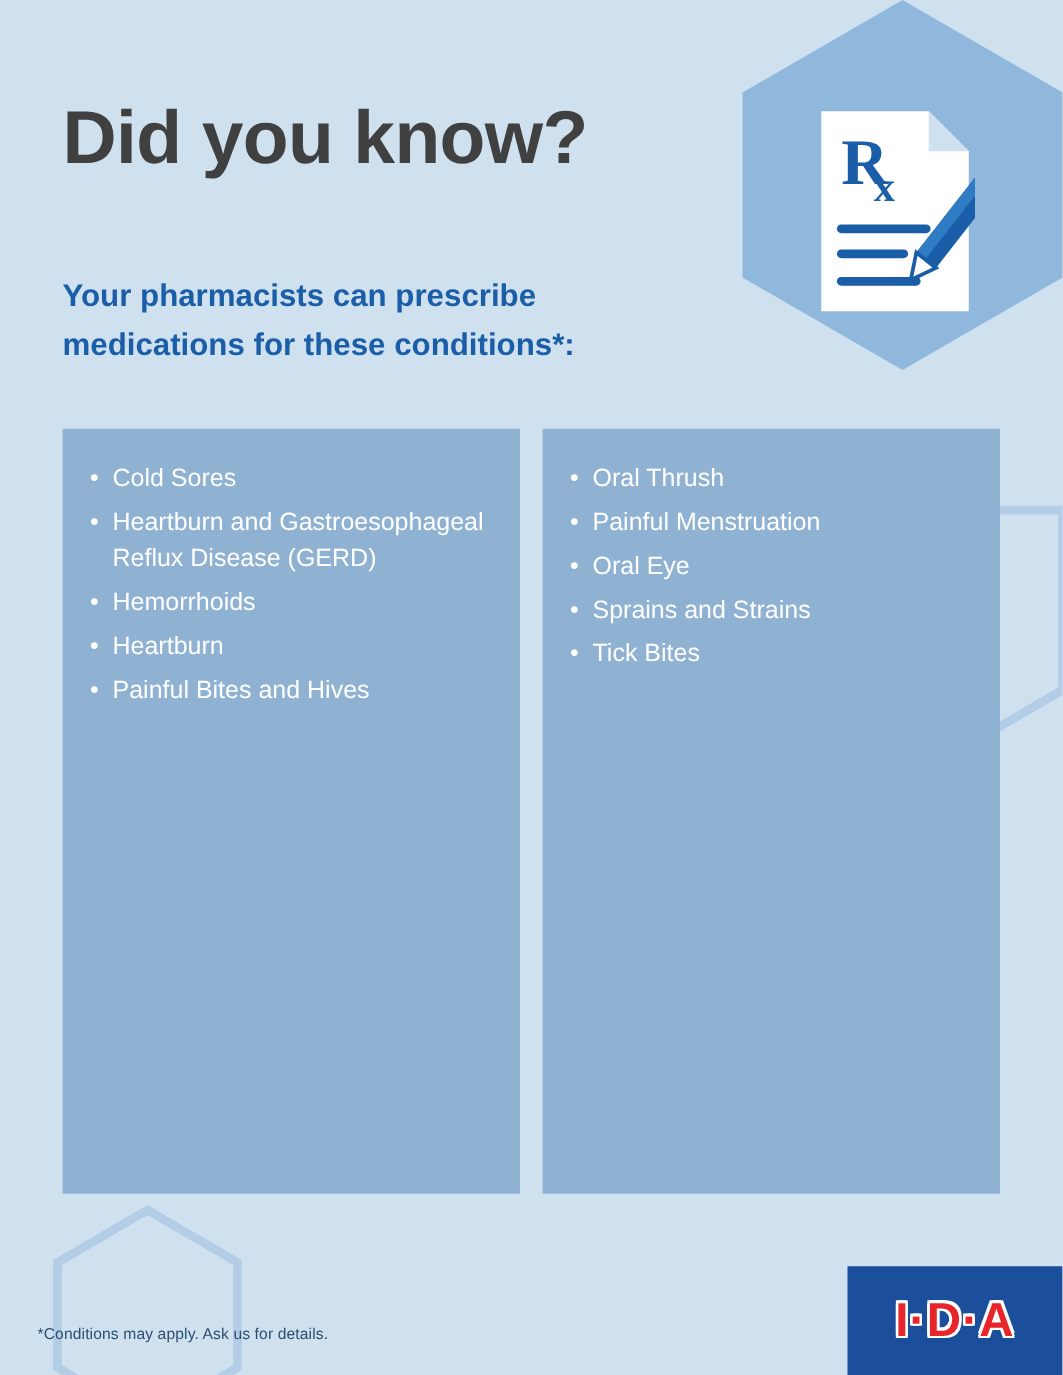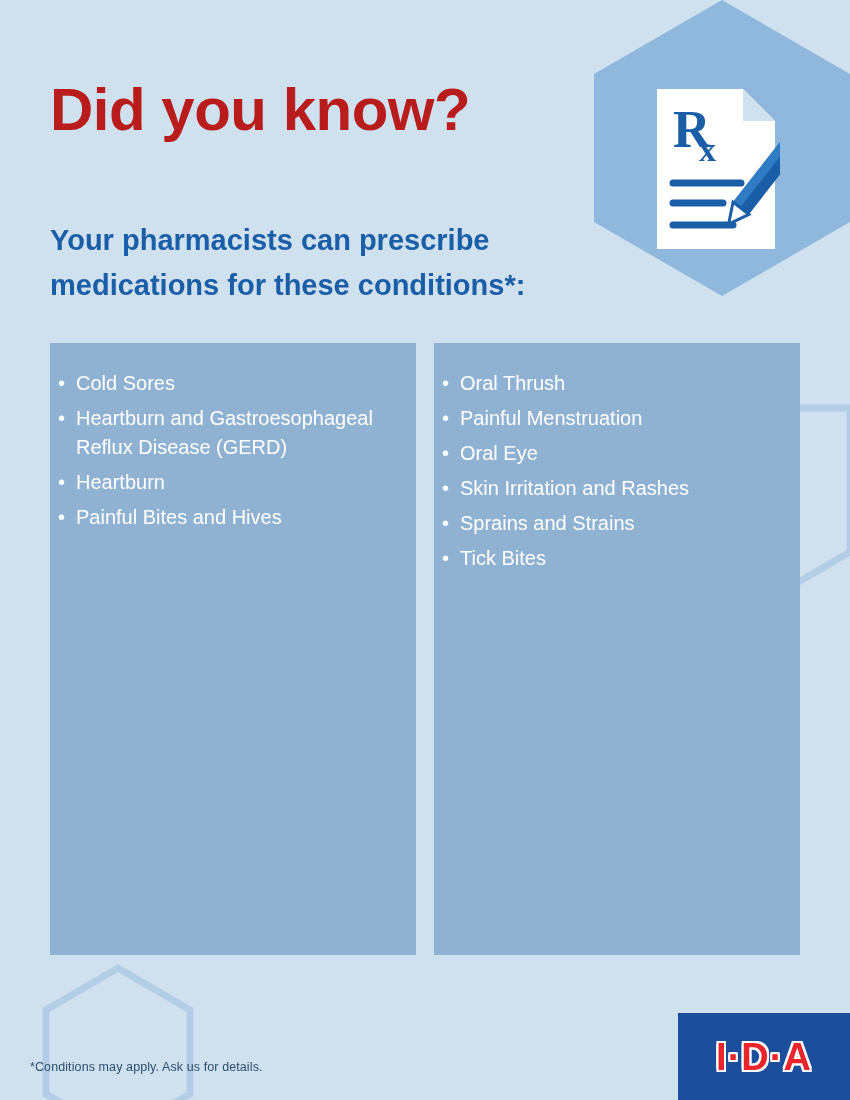--- a/index.html
+++ b/index.html
@@ -22,30 +22,30 @@
     pointer-events: none;
   }
 
   
   .headline {
     position: absolute;
     left: 50px;
     top: 78px;
     font-size: 60px;
     font-weight: bold;
-    color: #b91c1c;
+    color: #404040;
     letter-spacing: -0.5px;
     line-height: 1.05;
   }
   .subhead {
     position: absolute;
     left: 50px;
     top: 218px;
     width: 520px;
-    font-size: 29px;
+    font-size: 25px;
     font-weight: bold;
     color: #1b5ea8;
     line-height: 1.55;
   }
 
   
   .rx-graphic {
     position: absolute;
     left: 655px;
     top: 85px;
@@ -61,21 +61,21 @@
     width: 750px;
     height: 612px;
     display: flex;
     justify-content: space-between;
   }
   .col {
     width: 366px;
     height: 100%;
     background: #8fb2d3;
     box-sizing: border-box;
-    padding: 26px 22px 0 8px;
+    padding: 26px 22px 0 22px;
   }
   .col ul {
     margin: 0;
     padding: 0;
     list-style: none;
   }
   .col li {
     position: relative;
     color: #ffffff;
     font-size: 20px;
@@ -172,31 +172,31 @@
     </g>
   </svg>
 </div>
 
 <div class="columns">
 
   <div class="col">
     <ul>
       <li>Cold Sores</li>
       <li>Heartburn and Gastroesophageal Reflux Disease (GERD)</li>
+      <li>Hemorrhoids</li>
       <li>Heartburn</li>
       <li>Painful Bites and Hives</li>
     </ul>
   </div>
 
   <div class="col">
     <ul>
       <li>Oral Thrush</li>
       <li>Painful Menstruation</li>
       <li>Oral Eye</li>
-      <li>Skin Irritation and Rashes</li>
       <li>Sprains and Strains</li>
       <li>Tick Bites</li>
     </ul>
   </div>
 
 </div>
 
 <div class="footnote">*Conditions may apply. Ask us for details.</div>
 
 <div class="logo">

